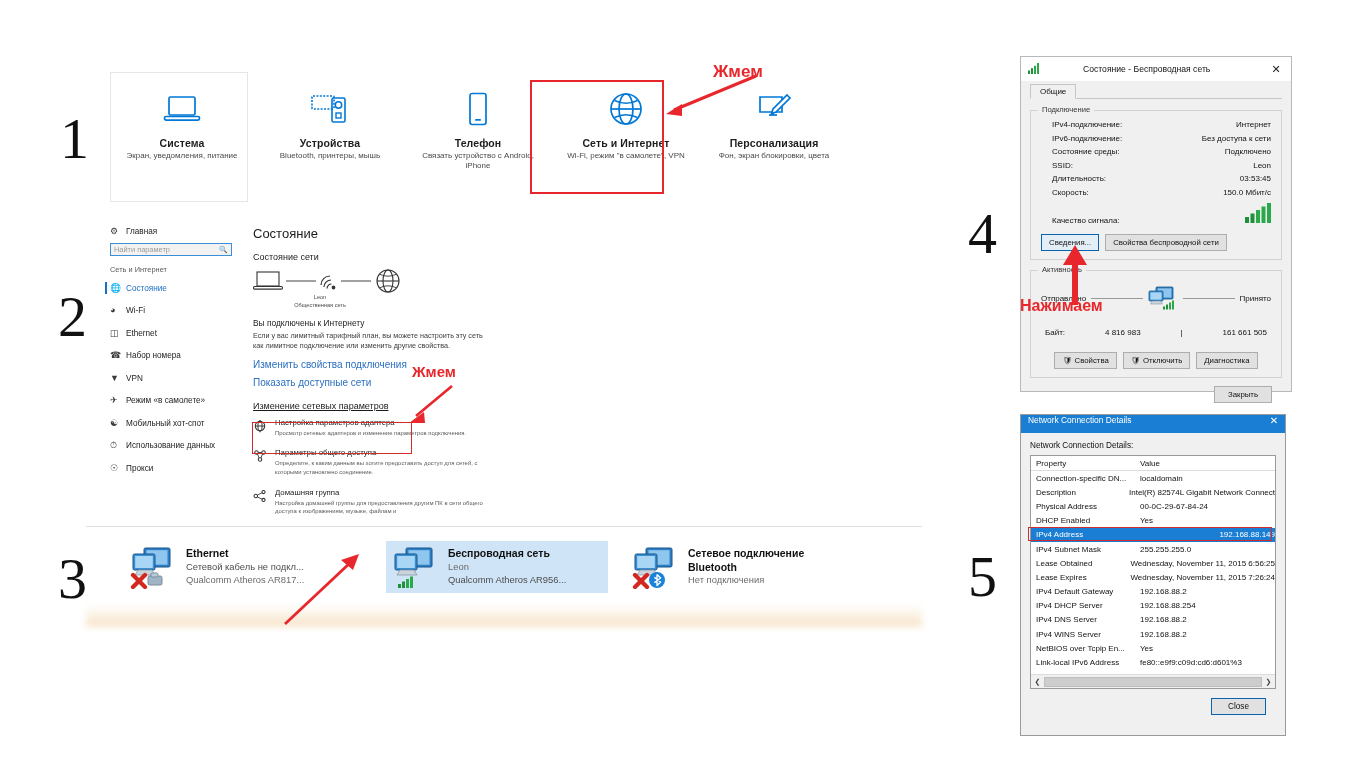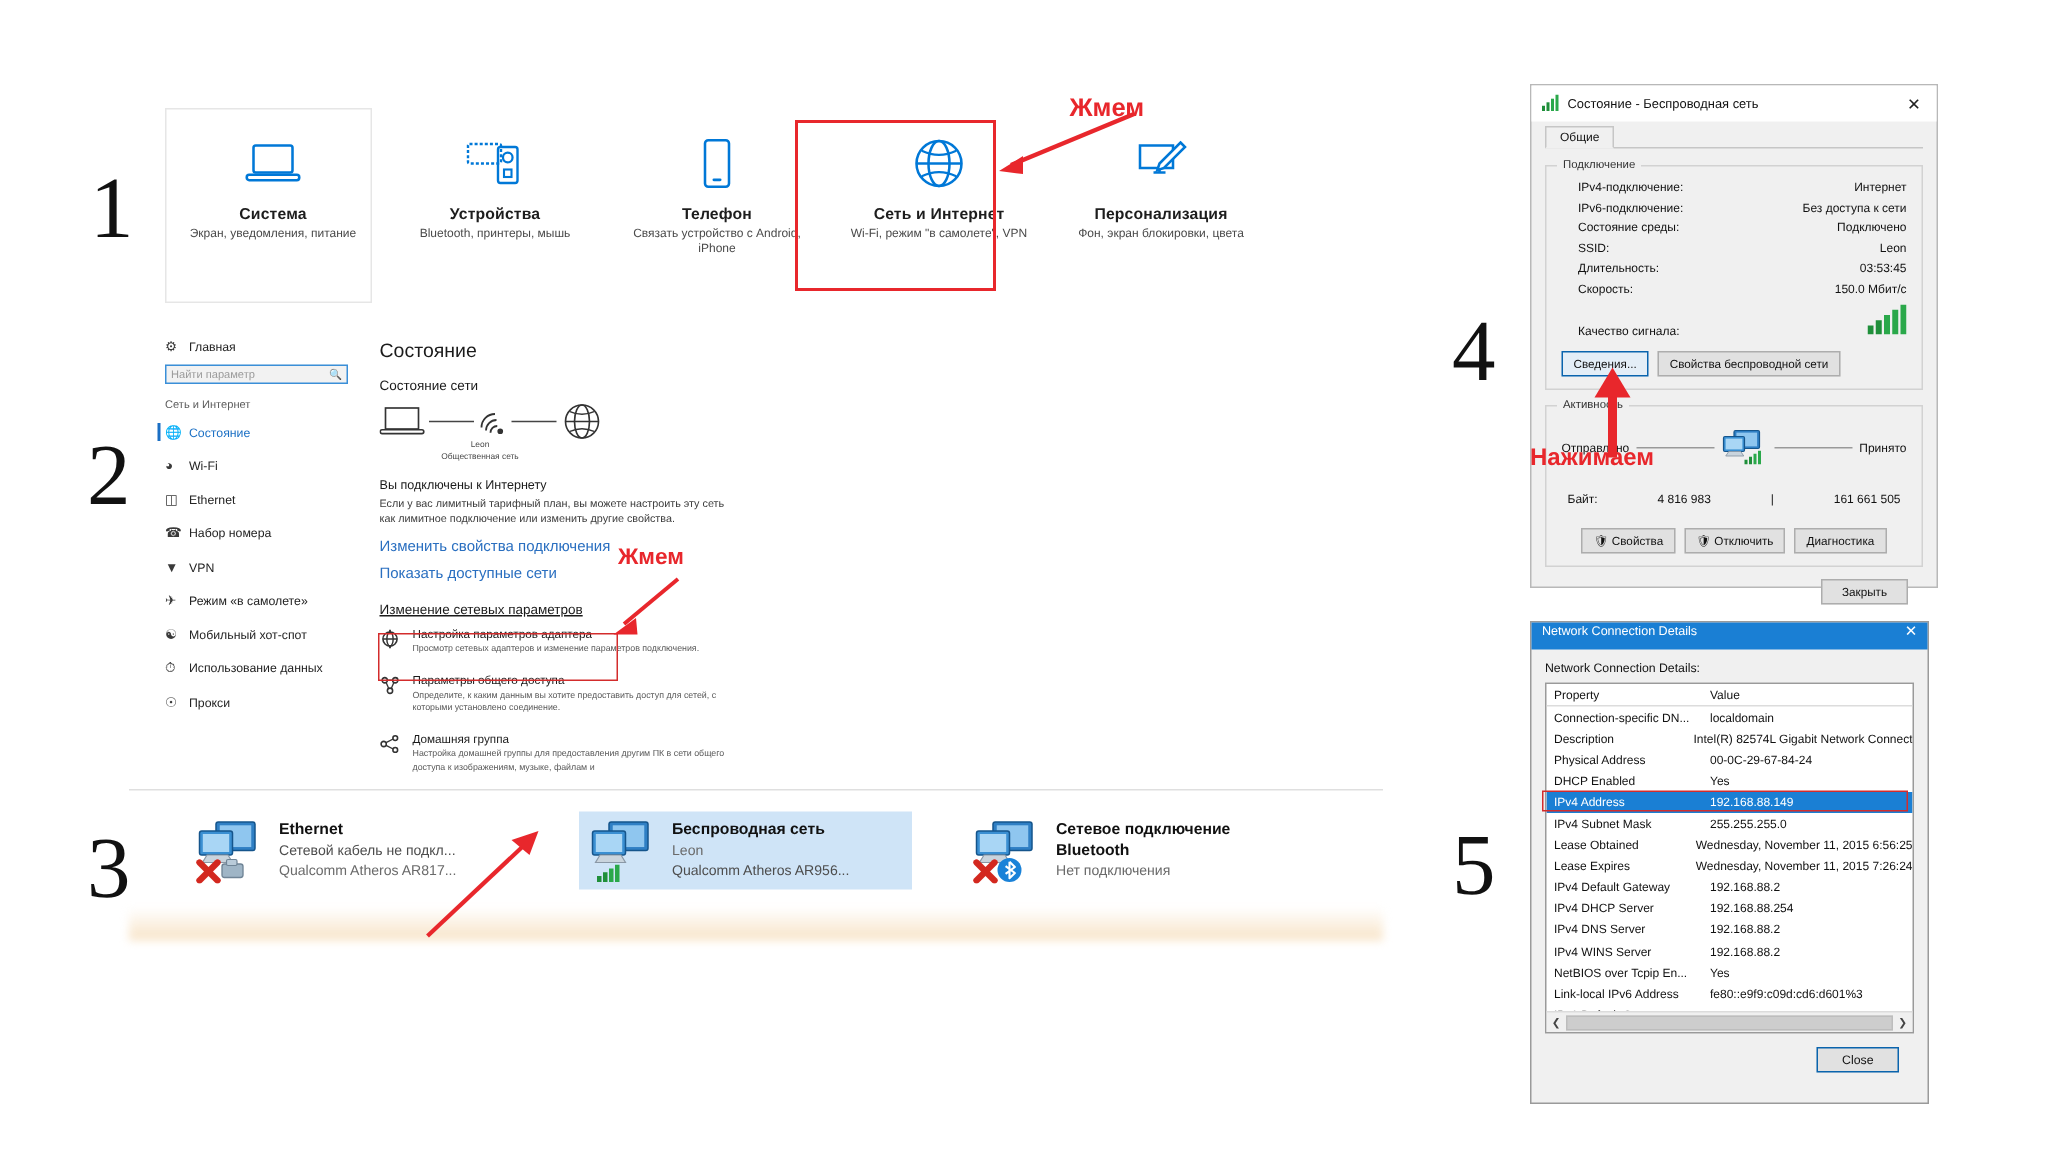--- a/index.html
+++ b/index.html
@@ -118,21 +118,21 @@
   }
 
   
   
   
   #status-dlg{
     left:1020px;top:56px;width:272px;height:336px;
     background:#f0f0f0;border:1px solid #b8b8b8;box-sizing:border-box;
     font-size:8px;color:#111;
   }
-  .dlg-tb{height:24px;display:flex;align-items:center;padding:0 0 0 7px;background:#fff;}
+  .dlg-tb{height:24px;display:flex;align-items:center;padding:0 0 0 7px;background:#fff;gap:38px;}
   .dlg-tb .tt{font-size:8.6px;color:#111;margin-left:5px;}
   .dlg-tb .xx{margin-left:auto;width:30px;text-align:center;font-size:11px;color:#222;cursor:default;}
   .dlg-body{padding:0 9px;}
   .tabstrip{border-bottom:1px solid #c6c6c6;height:17px;display:flex;align-items:flex-end;}
   .tab{
     font-size:8px;padding:2px 9px 2px;background:#f0f0f0;
     border:1px solid #c6c6c6;border-bottom:1px solid #f0f0f0;position:relative;top:1px;
   }
   .grp{
     border:1px solid #d2d2d2;margin-top:11px;padding:9px 10px 8px;position:relative;
@@ -169,21 +169,21 @@
   .ncd-lbl{font-size:8.2px;color:#111;margin-bottom:5px;}
   .ncd-list{
     background:#fff;border:1px solid #9a9a9a;height:232px;overflow:hidden;position:relative;
   }
   .ncd-hdr{display:flex;border-bottom:1px solid #dcdcdc;height:14px;align-items:center;}
   .ncd-hdr .c1{width:104px;padding-left:5px;font-size:8px;color:#111;}
   .ncd-hdr .c2{font-size:8px;color:#111;}
   .ncd-r{display:flex;height:14.2px;align-items:center;}
   .ncd-r .c1{width:104px;padding-left:5px;font-size:8px;color:#111;white-space:nowrap;overflow:hidden;}
   .ncd-r .c2{font-size:8px;color:#111;white-space:nowrap;}
-  .ncd-r.hl{background:#1a7fd4;}
+  .ncd-r.hl{background:#1a7fd4;justify-content:space-between;}
   .ncd-r.hl .c1,.ncd-r.hl .c2{color:#fff;}
   .ncd-hscroll{
     position:absolute;left:0;bottom:0;width:100%;height:13px;background:#f0f0f0;
     border-top:1px solid #dcdcdc;display:flex;align-items:center;
   }
   .ncd-hscroll .ar{width:13px;text-align:center;font-size:7px;color:#444;}
   .ncd-hscroll .th{flex:1;height:10px;background:#cdcdcd;border:1px solid #bdbdbd;box-sizing:border-box;}
   .ncd-foot{display:flex;justify-content:flex-end;padding:9px 10px 0;}
   .ncd-close{
     font-size:8.2px;background:#e1e1e1;border:1px solid #0a64ad;padding:3px 16px;color:#111;
@@ -471,21 +471,21 @@
           </g>
         </svg>
       </div>
       <div class="ctxt">
         <div class="cname">Беспроводная сеть</div>
         <div class="cdesc gray">Leon</div>
         <div class="cdesc">Qualcomm Atheros AR956...</div>
       </div>
     </div>
 
-    <div class="conn" style="left:556px;">
+    <div class="conn" style="left:540px;">
       <div class="cico">
         <svg width="52" height="44" viewBox="0 0 52 44">
           <rect x="14" y="3" width="26" height="19" rx="1.5" fill="#2f7fc4" stroke="#15558c" stroke-width="1"></rect>
           <rect x="16.5" y="5.2" width="21" height="14.5" fill="#8fc6ef"></rect>
           <rect x="3" y="9" width="22" height="16" rx="1.5" fill="#3a8fd2" stroke="#15558c" stroke-width="1"></rect>
           <rect x="5.2" y="11" width="17.6" height="12" fill="#a9d6f5"></rect>
           <path d="M8 25 h14 l3 5 h-20 z" fill="#c9d4dd" stroke="#8a98a6" stroke-width=".8"></path>
           <g>
             <line x1="3" y1="30" x2="15" y2="42" stroke="#d3281f" stroke-width="4.2" stroke-linecap="round"></line>
             <line x1="15" y1="30" x2="3" y2="42" stroke="#d3281f" stroke-width="4.2" stroke-linecap="round"></line>

